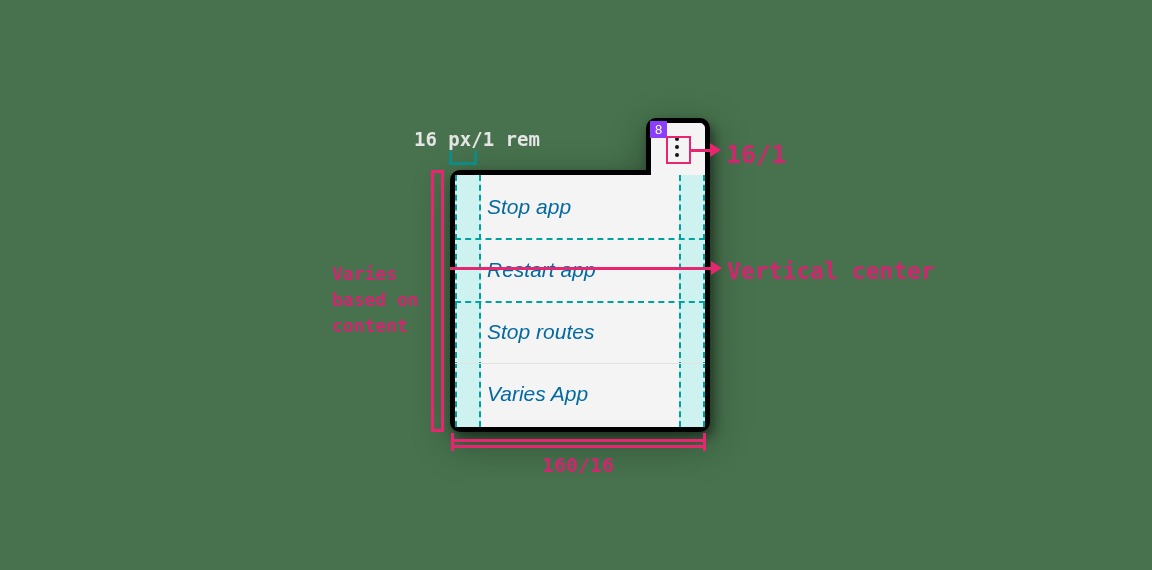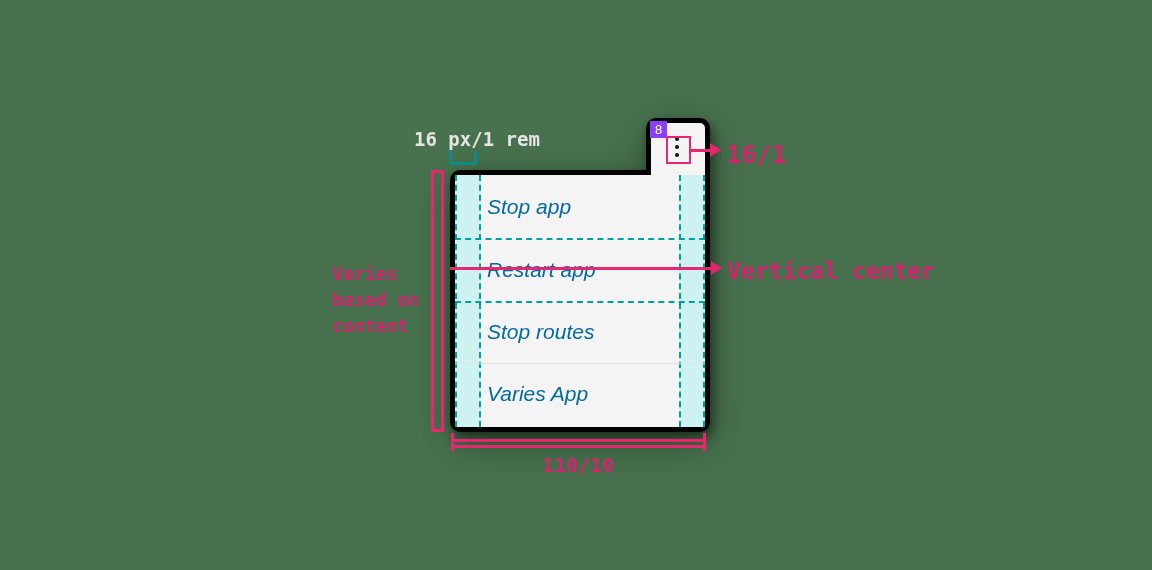--- a/index.html
+++ b/index.html
@@ -117,15 +117,15 @@
   <div class="ann pink-t vc-label">Vertical center</div>
 
   <div class="kebab-box"></div>
   <div class="kb-line"></div>
   <div class="arrow-r kb-arrow"></div>
   <div class="ann pink-t kb-label">16/1</div>
 
   <div class="dim-h"></div>
   <div class="cap capL"></div>
   <div class="cap capR"></div>
-  <div class="ann pink-t width-label">110/10</div>
+  <div class="ann pink-t width-label">160/16</div>
 
 </div>
 
 </body></html>

